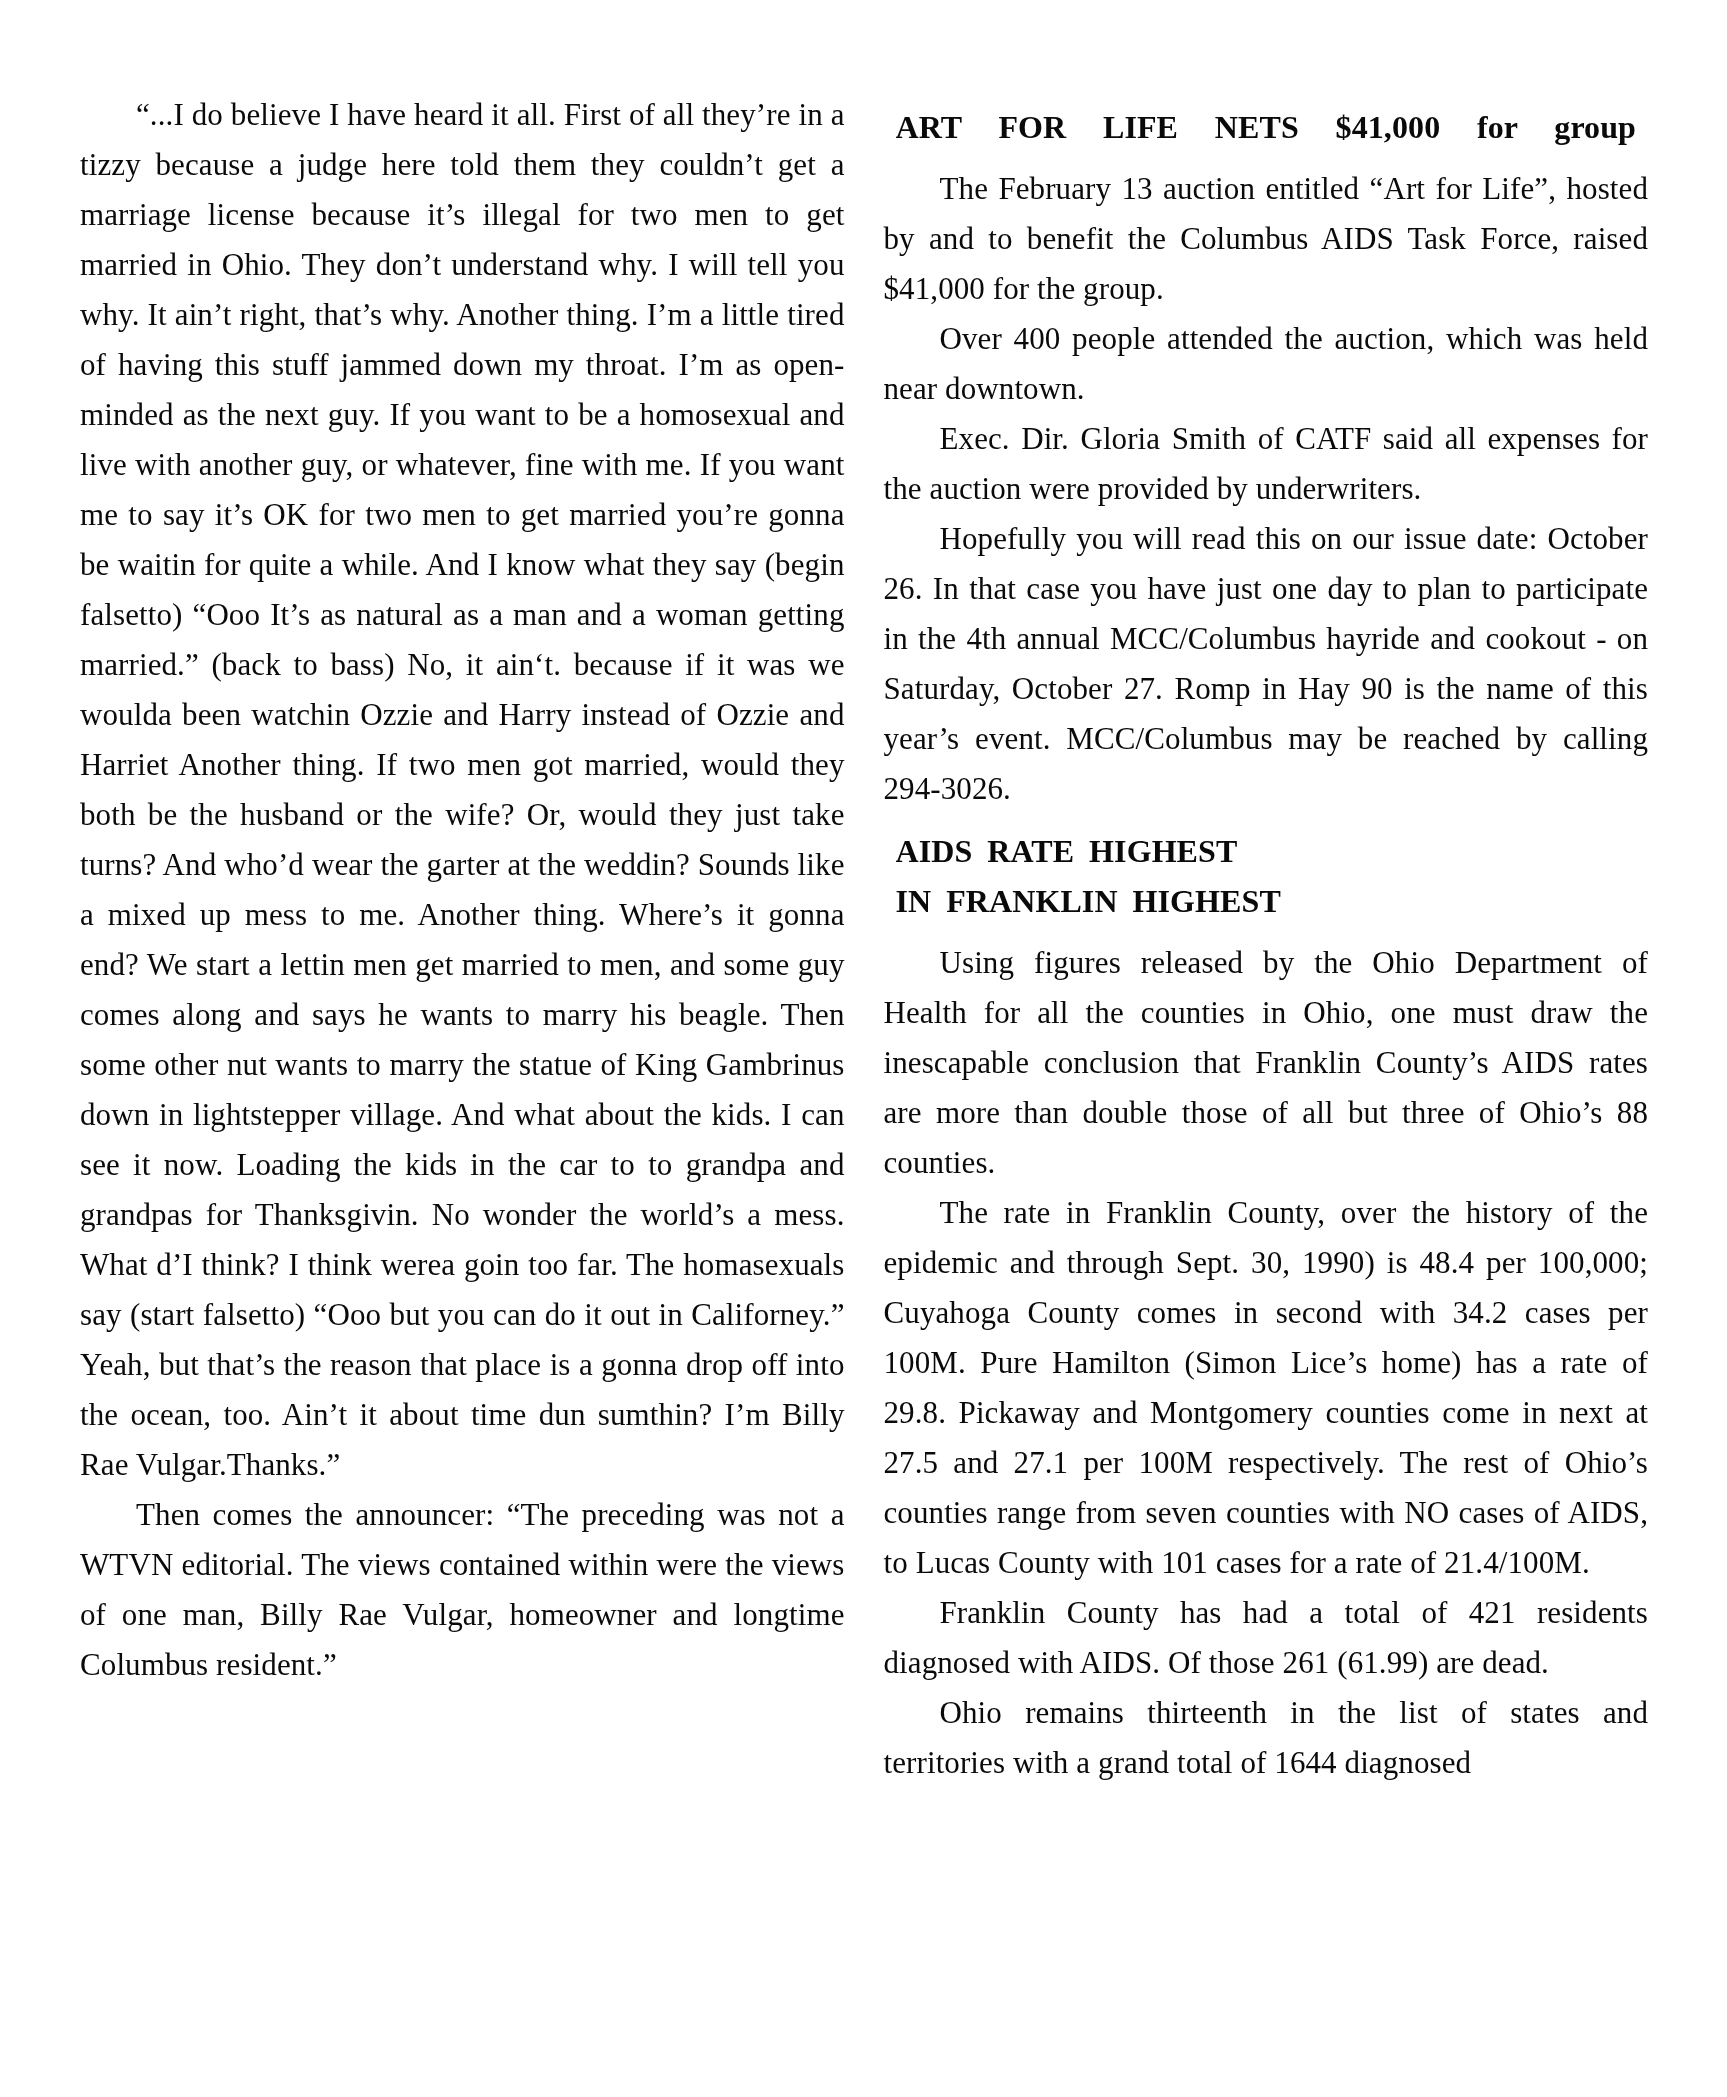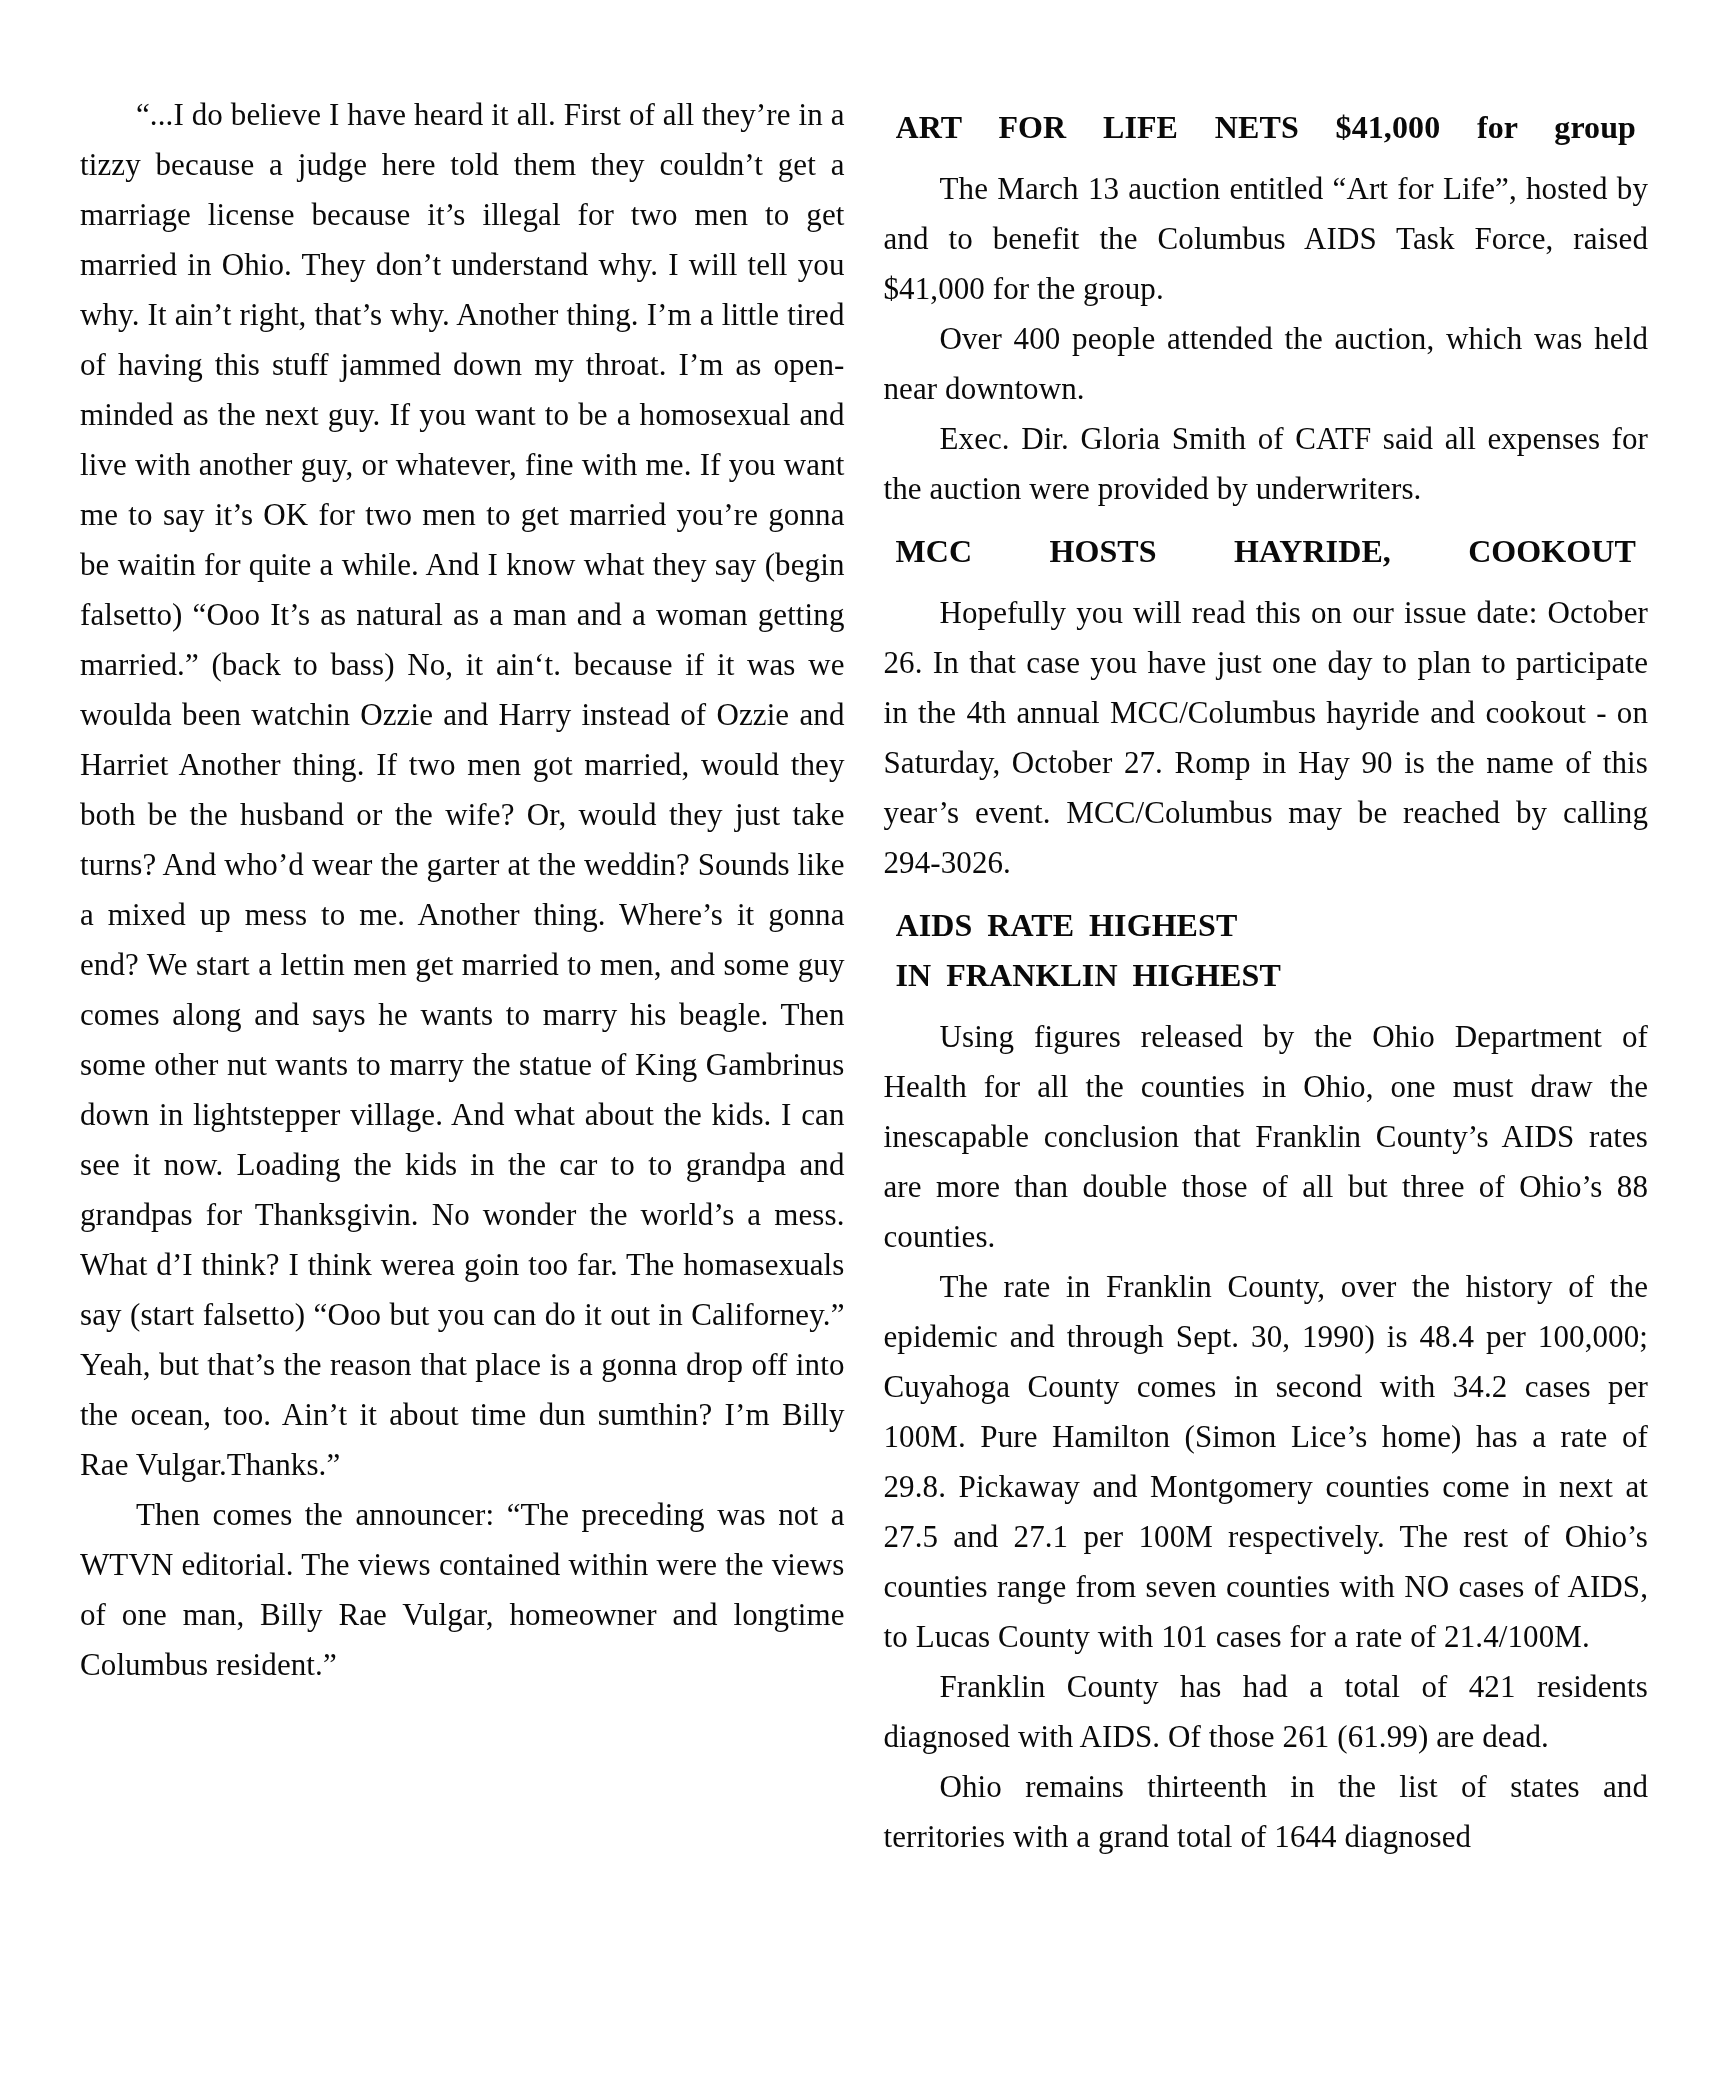--- a/index.html
+++ b/index.html
@@ -65,27 +65,26 @@
 
   <div class="column">
     <p>“...I do believe I have heard it all. First of all they’re in a tizzy because a judge here told them they couldn’t get a marriage license because it’s illegal for two men to get married in Ohio. They don’t understand why. I will tell you why. It ain’t right, that’s why. Another thing. I’m a little tired of having this stuff jammed down my throat. I’m as open-minded as the next guy. If you want to be a homosexual and live with another guy, or whatever, fine with me. If you want me to say it’s OK for two men to get married you’re gonna be waitin for quite a while. And I know what they say (begin falsetto) “Ooo It’s as natural as a man and a woman getting married.” (back to bass) No, it ain‘t. because if it was we woulda been watchin Ozzie and Harry instead of Ozzie and Harriet Another thing. If two men got married, would they both be the husband or the wife? Or, would they just take turns? And who’d wear the garter at the weddin?  Sounds like a mixed up mess to me. Another thing. Where’s it gonna end? We start a lettin men get married to men, and some guy comes along and says he wants to marry his beagle. Then some other nut wants to marry the statue of King Gambrinus down in lightstepper village. And what about the kids. I can see it now. Loading the kids in the car to to grandpa and grandpas for Thanksgivin. No wonder the world’s a mess. What d’I think? I think werea goin too far. The homasexuals say (start falsetto) “Ooo but you can do it out in Californey.” Yeah, but that’s the reason that place is a gonna drop off into the ocean, too. Ain’t it about time dun sumthin? I’m Billy Rae Vulgar.Thanks.”</p>
     <p>Then comes the announcer: “The preceding was not a WTVN editorial. The views contained within were the views of one man, Billy Rae Vulgar, homeowner and longtime Columbus resident.”</p>
   </div>
 
   <div class="column">
 
     <div>
       <h2 class="article-heading">ART FOR LIFE NETS $41,000 for group</h2>
-      <p>The March 13 auction entitled “Art for Life”, hosted by and to benefit the Columbus AIDS Task Force, raised $41,000 for the group.</p>
+      <p>The February 13 auction entitled “Art for Life”, hosted by and to benefit the Columbus AIDS Task Force, raised $41,000 for the group.</p>
       <p>Over 400 people attended the auction, which was held near downtown.</p>
       <p>Exec. Dir. Gloria Smith of CATF said all expenses for the auction were provided by underwriters.</p>
     </div>
 
     <div>
-      <h2 class="article-heading">MCC HOSTS HAYRIDE, COOKOUT</h2>
       <p>Hopefully you will read this on our issue date: October 26. In that case you have just one day to plan to participate in the 4th annual MCC/Columbus hayride and cookout - on Saturday, October 27. Romp in Hay 90 is the name of this year’s event. MCC/Columbus may be reached by calling 294-3026.</p>
     </div>
 
     <div>
       <h2 class="article-heading two-line-heading">
         <span class="heading-line">AIDS RATE HIGHEST</span>
         <span class="heading-line">IN FRANKLIN HIGHEST</span>
       </h2>
       <p>Using figures released by the Ohio Department of Health for all the counties in Ohio, one must draw the inescapable conclusion that Franklin County’s AIDS rates are more than double those of all but three of Ohio’s 88 counties.</p>
       <p>The rate in Franklin County, over the history of the epidemic and through Sept. 30, 1990) is 48.4 per 100,000; Cuyahoga County comes in second with 34.2 cases per 100M. Pure Hamilton (Simon Lice’s home) has a rate of 29.8. Pickaway and Montgomery counties come in next at 27.5 and 27.1 per 100M respectively. The rest of Ohio’s counties range from seven counties with NO cases of AIDS, to Lucas County with 101 cases for a rate of 21.4/100M.</p>

